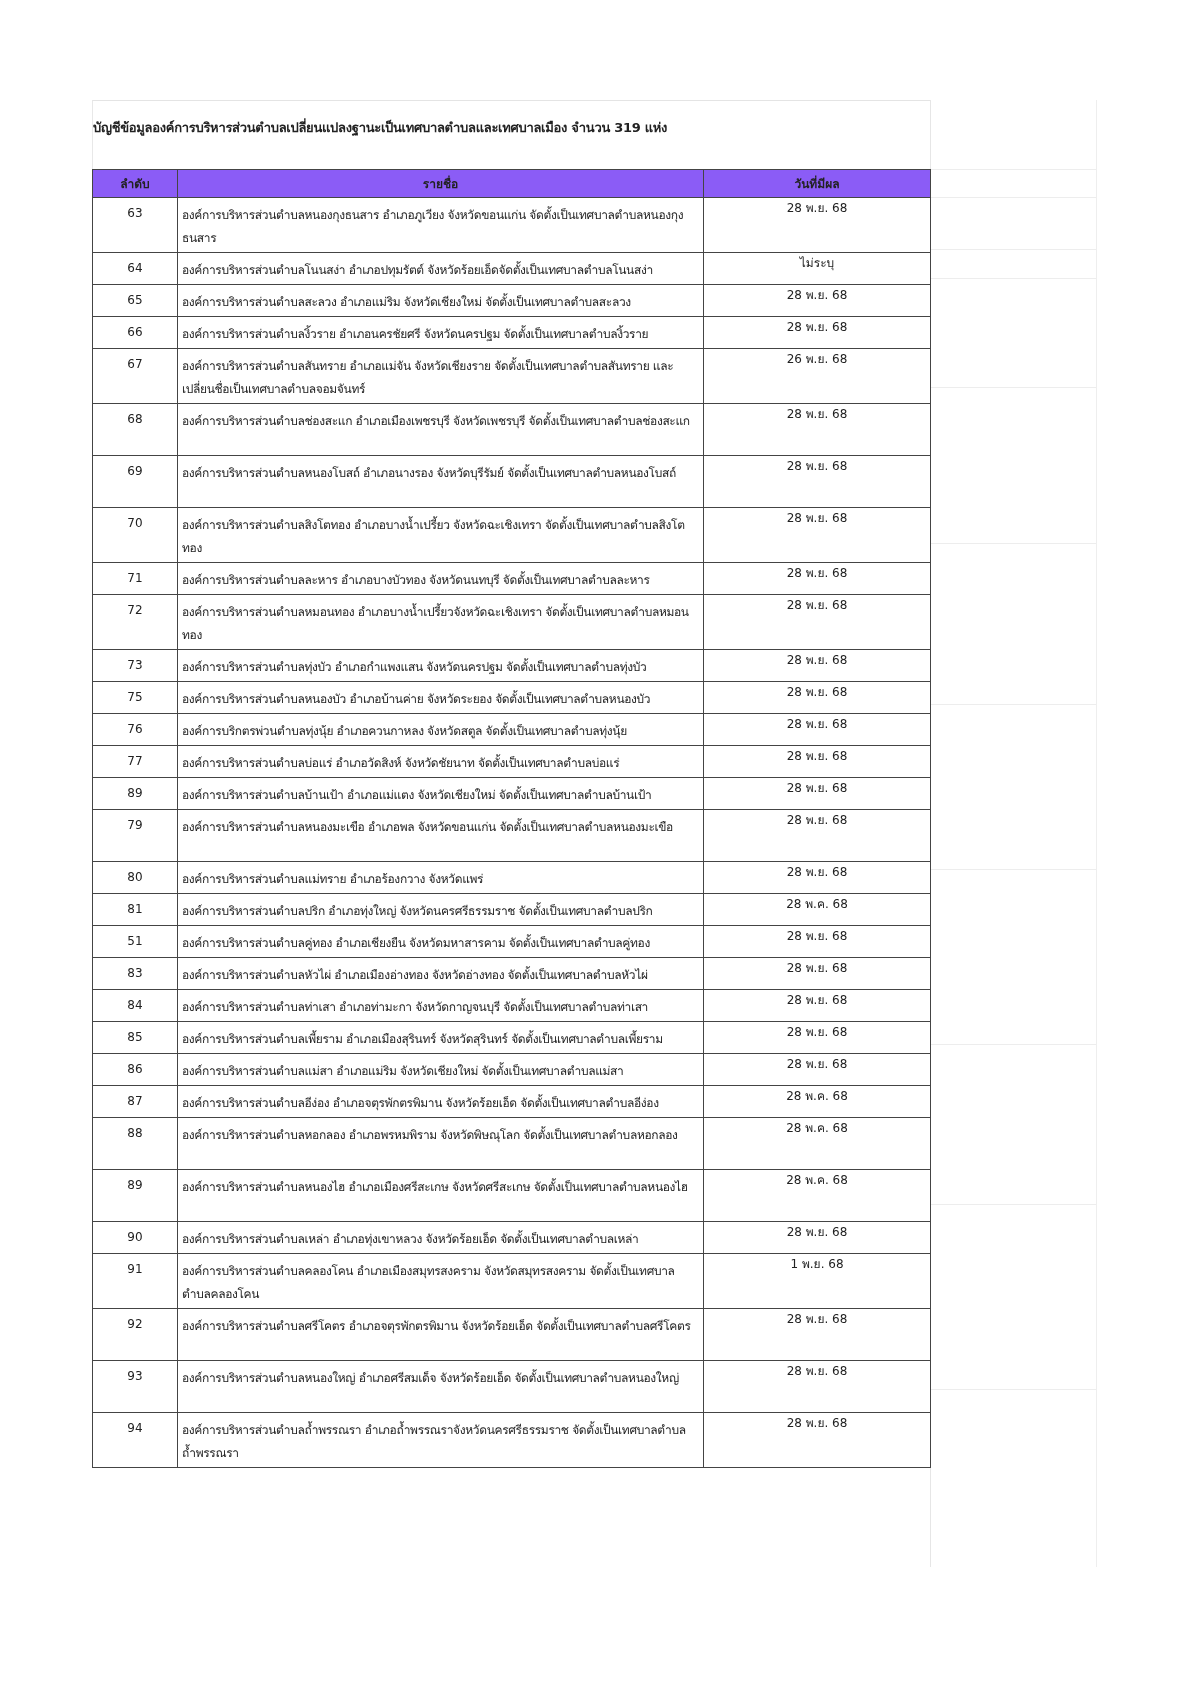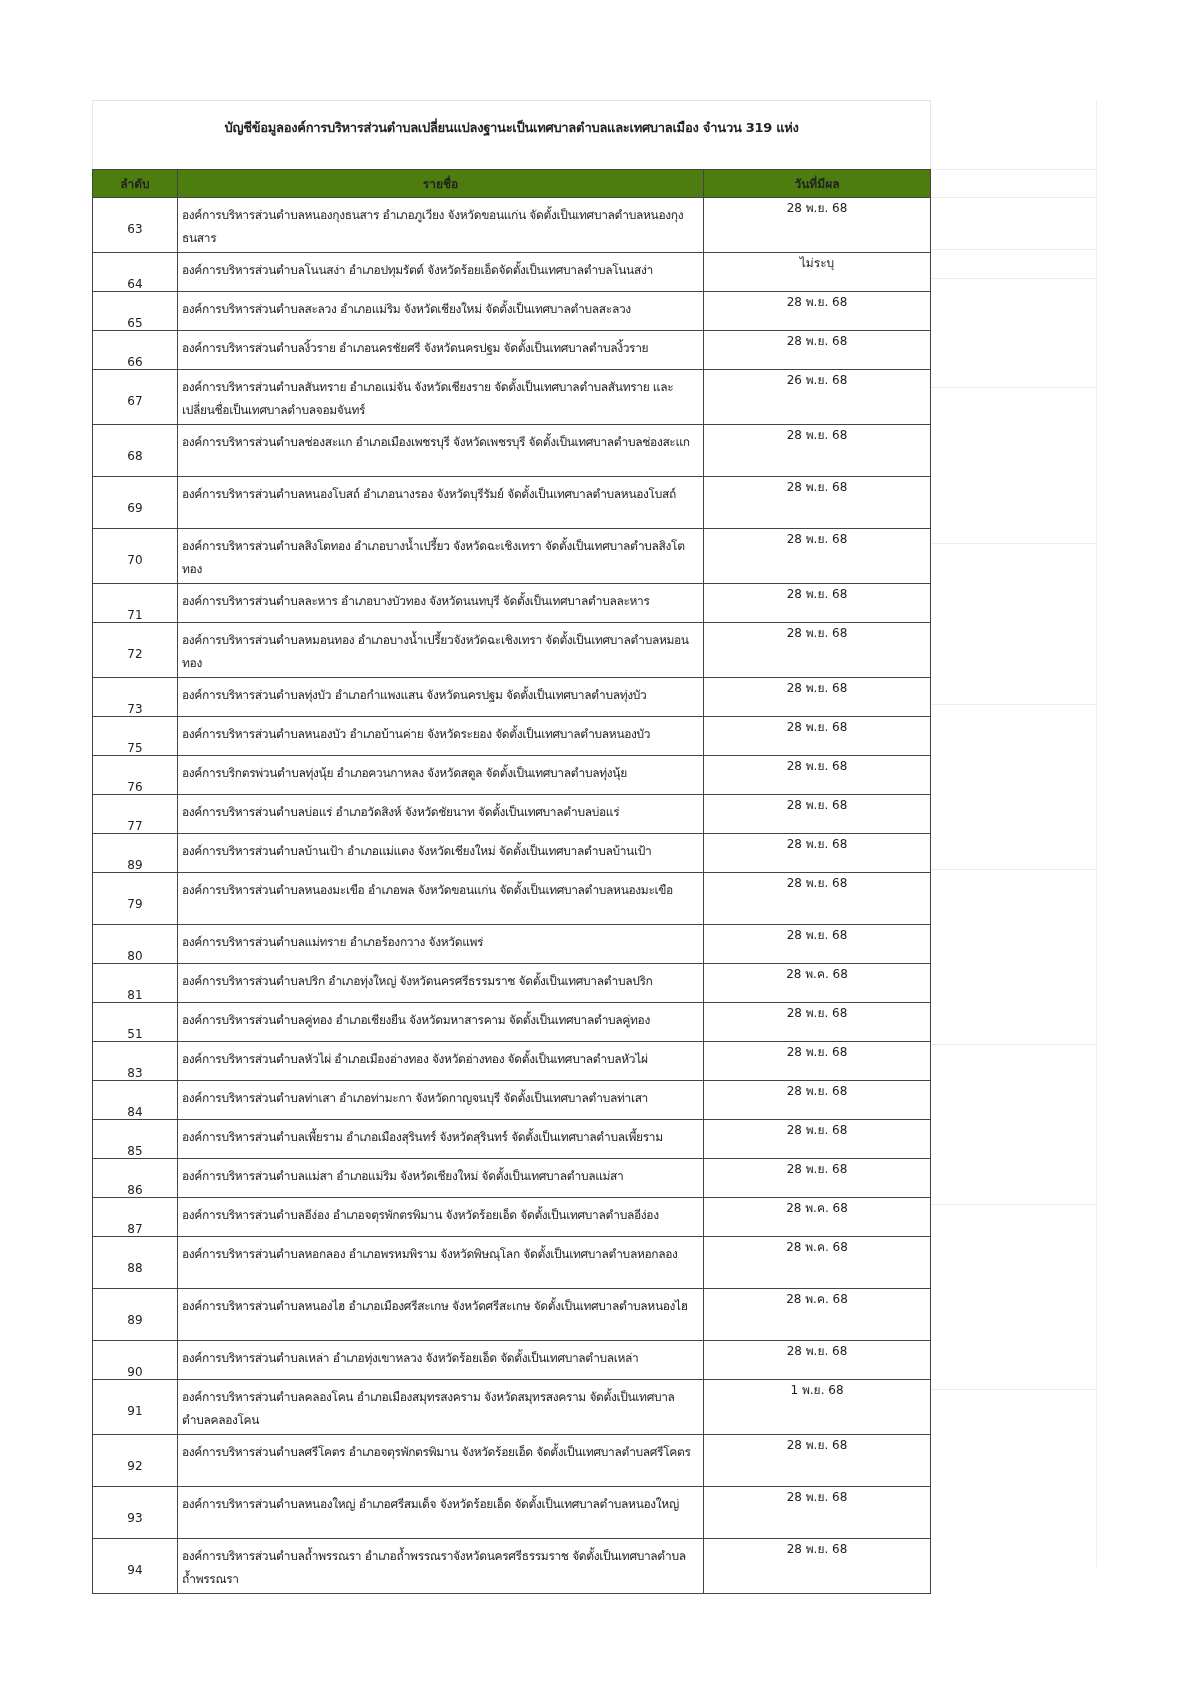--- a/index.html
+++ b/index.html
@@ -4,28 +4,28 @@
 <style>
   html, body { margin: 0; padding: 0; background: #ffffff; }
   body { width: 1200px; height: 1697px; position: relative; overflow: hidden;
          font-family: "DejaVu Sans", "Liberation Sans", sans-serif; color: #222; }
   .sheet { position: absolute; left: 92px; top: 100px; width: 838px; }
   .ghost-col { position: absolute; left: 930px; top: 100px; width: 165px; height: 1467px;
                border-left: 1px solid #e6e6e6; border-right: 1px solid #eeeeee; }
   .ghost-line { position: absolute; left: 0; right: 0; height: 1px; background: #ededed; }
   .title-box { position: absolute; left: 0; top: 0; width: 838px; height: 69px;
                border-top: 1px solid #e4e4e4; border-left: 1px solid #e8e8e8; box-sizing: border-box; }
-  .title { position: absolute; left: 0; right: 0; top: 16px; text-align: center;
+  .title { position: absolute; left: 0; right: 0; top: 16px; 
            font-size: 13px; font-weight: bold; letter-spacing: -0.3px; white-space: nowrap; }
   table { position: absolute; left: 0; top: 69px; width: 838px; border-collapse: collapse;
           table-layout: fixed; font-size: 12px; }
   th, td { border: 1.5px solid #444; }
-  th { background: #4d7c0f; height: 27px; font-weight: bold; font-size: 12px; padding: 0; }
+  th { background: #8b5cf6; height: 27px; font-weight: bold; font-size: 12px; padding: 0; }
   td { vertical-align: top; padding: 0; }
-  td.idx { text-align: center; padding-top: 24px; }
+  td.idx { text-align: center; padding-top: 8px; }
   td.name { padding: 6px 4px 2px 4px; line-height: 23px; letter-spacing: -0.35px; font-size: 12px; }
   td.date { text-align: center; }
   col.c1 { width: 85px; } col.c2 { width: 526px; } col.c3 { width: 227px; }
 </style>
 </head>
 <body>
 
 <div class="ghost-col">
   <div class="ghost-line" style="top:69px"></div>
   <div class="ghost-line" style="top:97px"></div>

